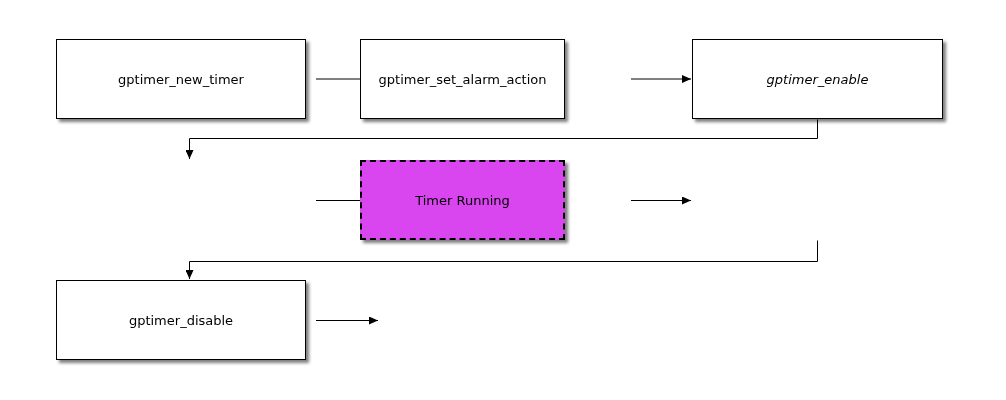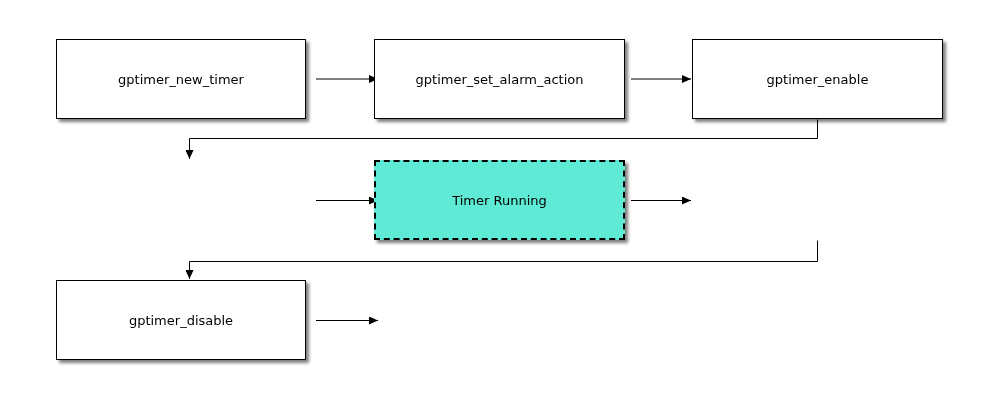--- a/index.html
+++ b/index.html
@@ -30,27 +30,27 @@
     display: flex;
     flex-direction: column;
     align-items: center;
     justify-content: center;
     text-align: center;
     font-size: 13px;
     line-height: 23px;
     color: #000000;
   }
   .node.highlight {
-    background: #5eead4;
+    background: #d946ef;
     border: 2px dashed #000000;
   }
   
   .c1 { left: 56px;  width: 250px; }
-  .c2 { left: 374px; width: 251px; }
-  .c3 { left: 692px; width: 251px; }
+  .c2 { left: 360px; width: 205px; }
+  .c3 { left: 692px; width: 251px; font-style: italic; }
   .r1 { top: 39px;  height: 80px; }
   .r2 { top: 160px; height: 80px; }
   .r3 { top: 280px; height: 80px; }
 </style>
 </head>
 <body>
 
 <div class="canvas">
 
   <svg class="edges" width="1006" height="400" viewBox="0 0 1006 400">

